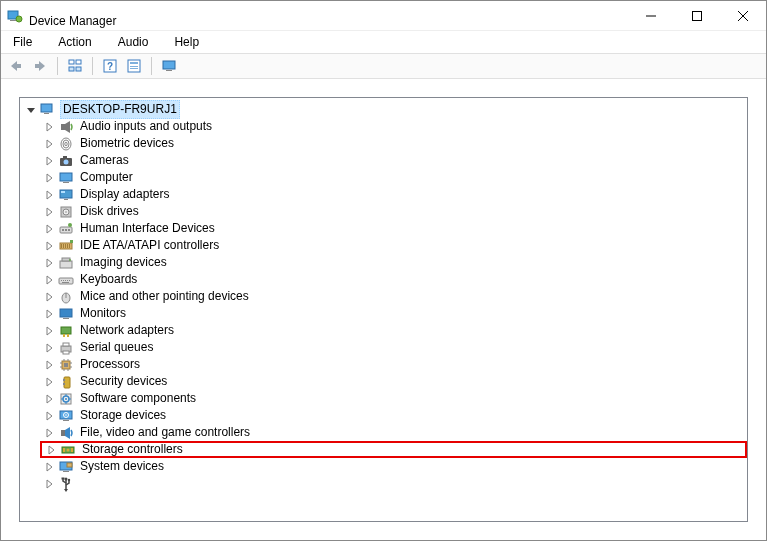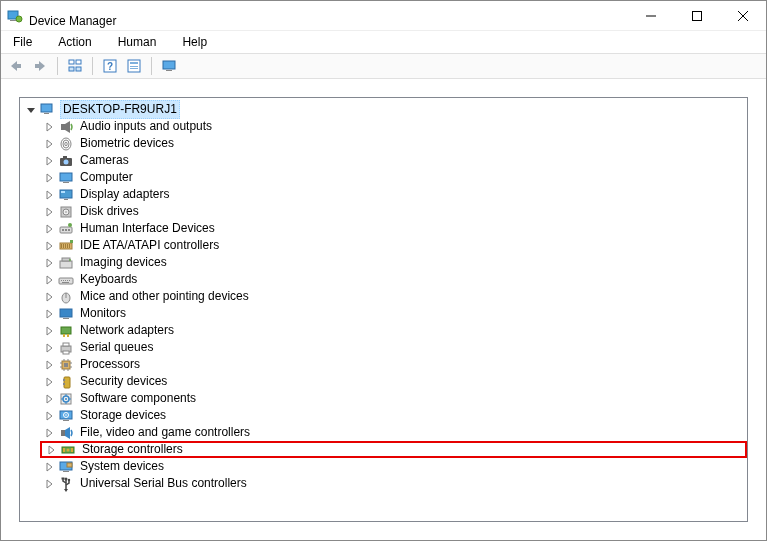--- a/index.html
+++ b/index.html
@@ -130,21 +130,21 @@
           <line x1="0" y1="0" x2="10" y2="10" stroke-width="1"></line>
           <line x1="10" y1="0" x2="0" y2="10" stroke-width="1"></line>
         </svg>
     </div>
   </div>
 </div>
 
 <div class="menubar">
   <div class="menu-item">File</div>
   <div class="menu-item">Action</div>
-  <div class="menu-item">Human</div>
+  <div class="menu-item">Audio</div>
   <div class="menu-item">Help</div>
 </div>
 
 <div class="toolbar">
   <div class="tool-btn" title="Back">
     <svg width="16" height="14">
         <polygon points="9,2 3,7 9,12" fill="#9aa6b2"></polygon>
         <rect x="8" y="5" width="5" height="4" fill="#9aa6b2"></rect>
       </svg>
   </div>
@@ -483,21 +483,20 @@
           <span class="expander">
             <svg width="10" height="10">
               <polygon points="3,1 8,5 3,9" fill="none" stroke="#808080" stroke-width="1"></polygon>
             </svg>
           </span>
           <span class="node-icon">
             <svg width="16" height="16">
               <use href="#ico-usb"></use>
             </svg>
           </span>
-          <span class="node-label">Universal Serial Bus controllers</span>
         </div>
       </div>
   </div>
 </div>
 
 <svg width="0" height="0" style="position:absolute">
   <defs>
     <g id="ico-speaker">
         <rect x="3" y="5" width="4" height="6" fill="#777"></rect>
         <polygon points="7,5 12,2 12,14 7,11" fill="#777"></polygon>

